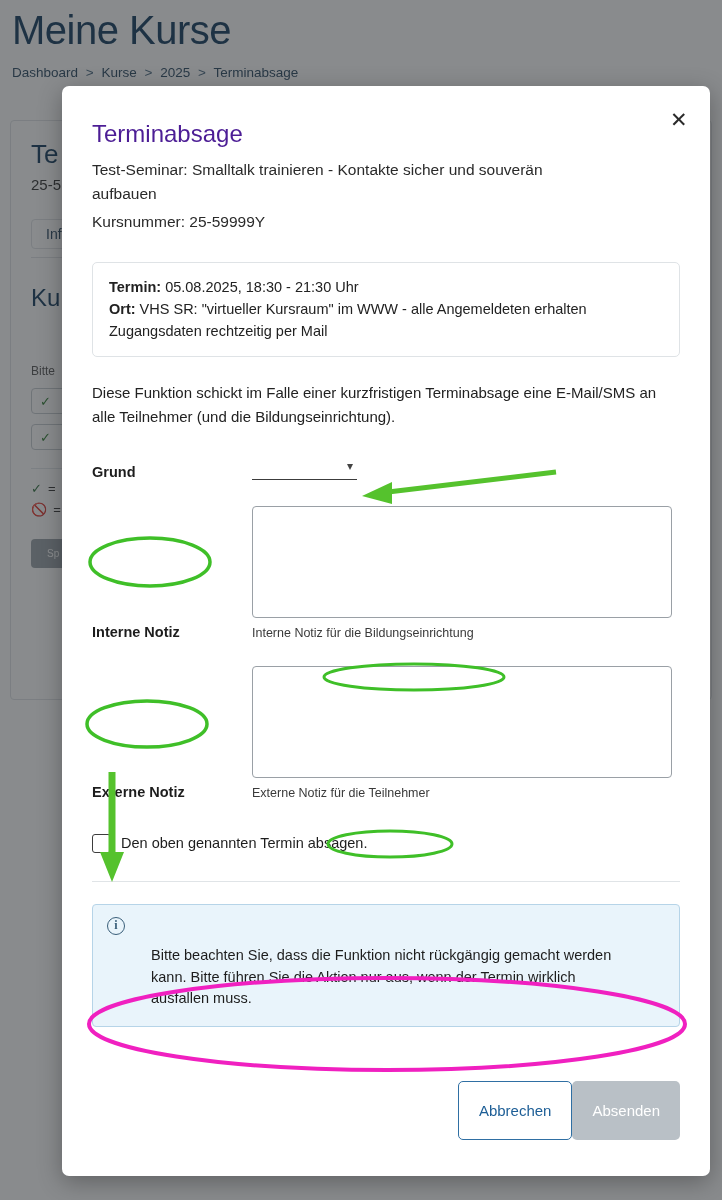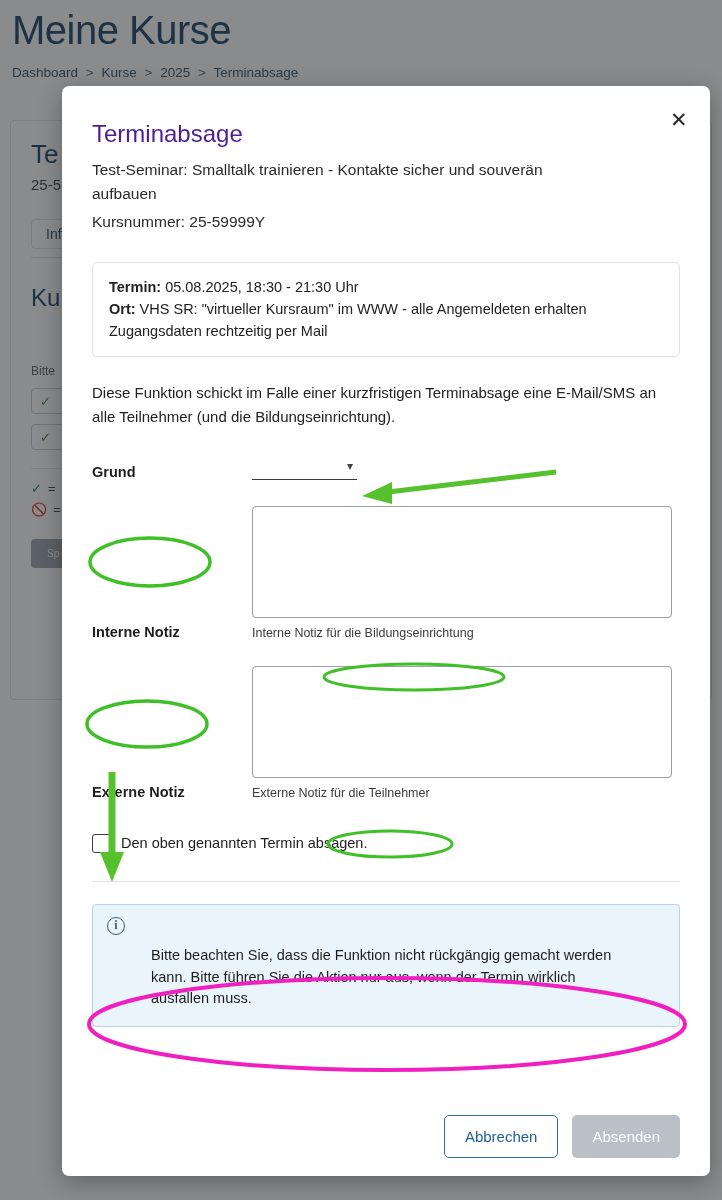--- a/index.html
+++ b/index.html
@@ -294,40 +294,39 @@
   .alert-text {
     margin-top: 10px;
     padding: 0 34px 0 44px;
     font-size: 14.5px;
     color: #1d1d1d;
     line-height: 1.5;
   }
 
   .modal-actions {
     position: absolute;
-    right: 30px; bottom: 18px;
+    right: 30px; bottom: 36px;
     display: flex;
-    gap: 14px;
   }
   .btn-cancel {
     border: 1px solid #2f6fa3;
     background: #fff;
     color: #1d5e96;
     border-radius: 5px;
     font-size: 15px;
     padding: 11px 20px;
     cursor: pointer;
   }
   .btn-submit {
     border: none;
     background: #b9c0c6;
     color: #ffffff;
     border-radius: 5px;
     font-size: 15px;
-    padding: 13px 20px;
+    padding: 21px 20px;
     cursor: default;
   }
 
   
   .annot { position: absolute; pointer-events: none; }
 </style>
 </head>
 <body>
 
 <div id="page">

